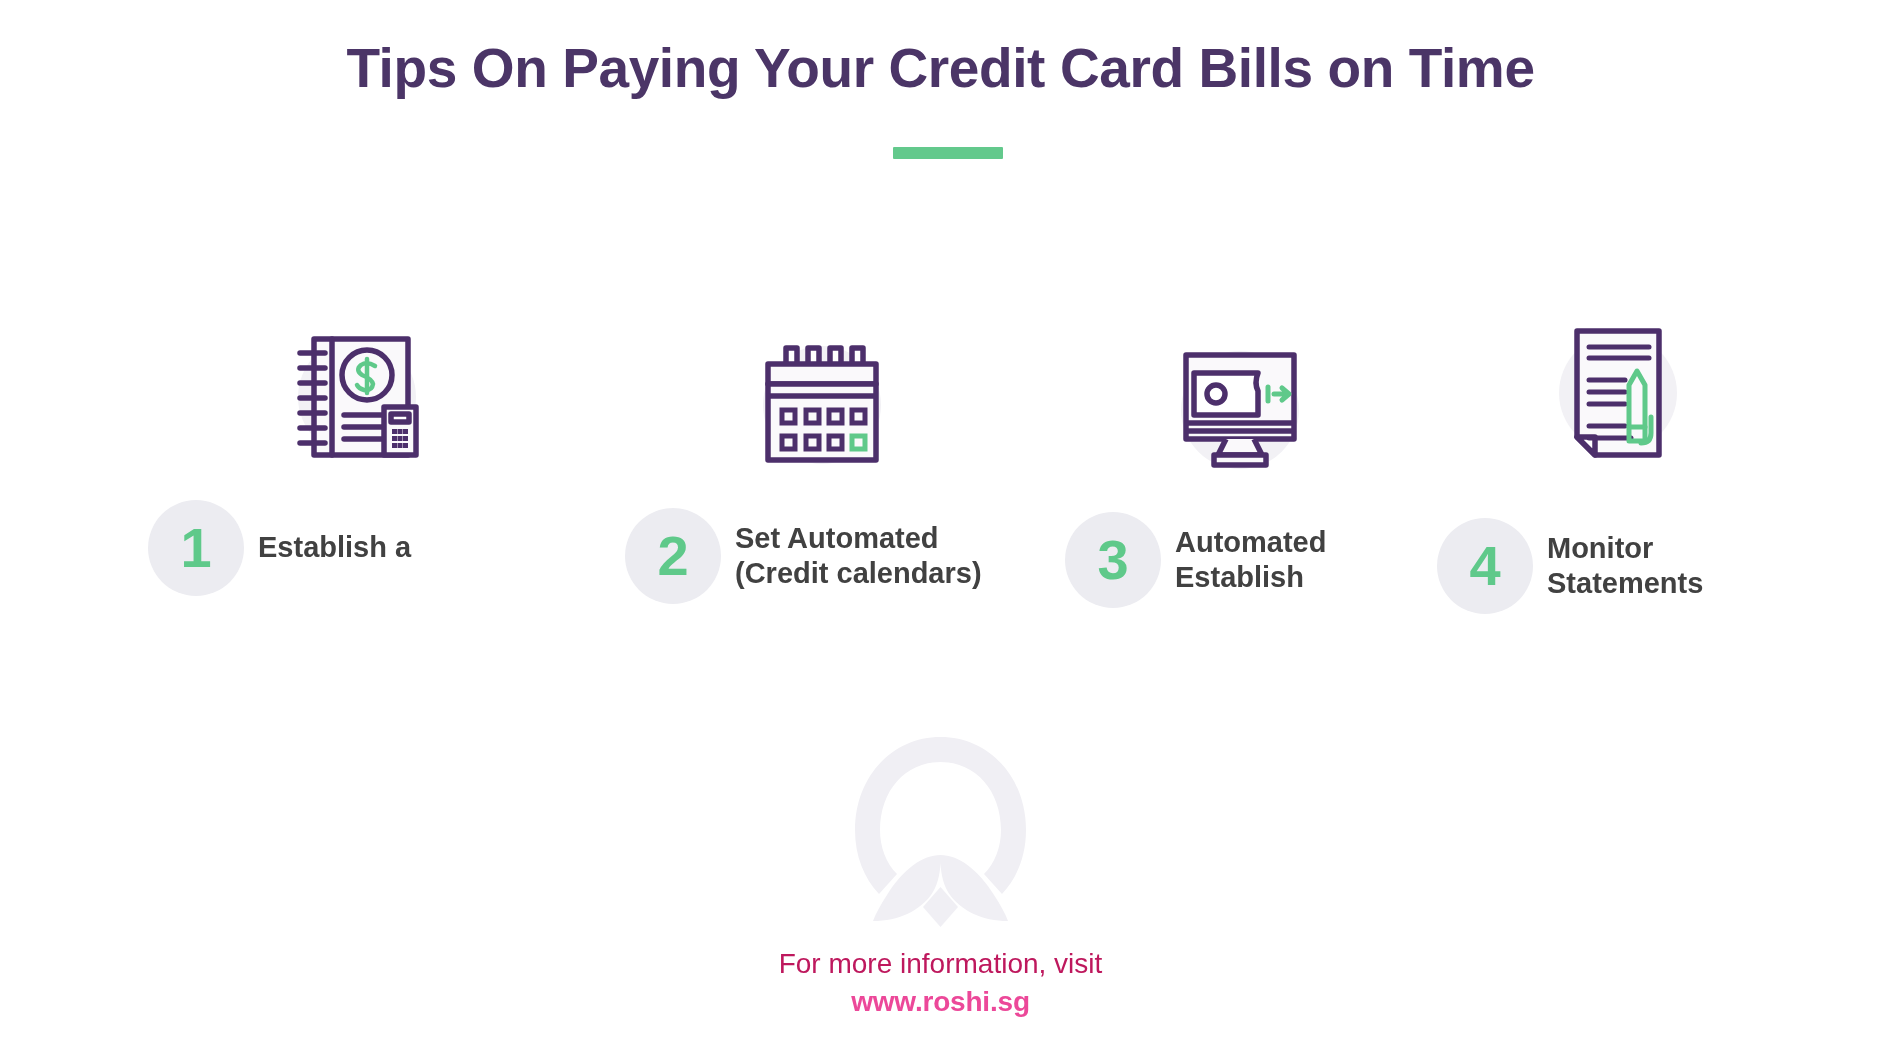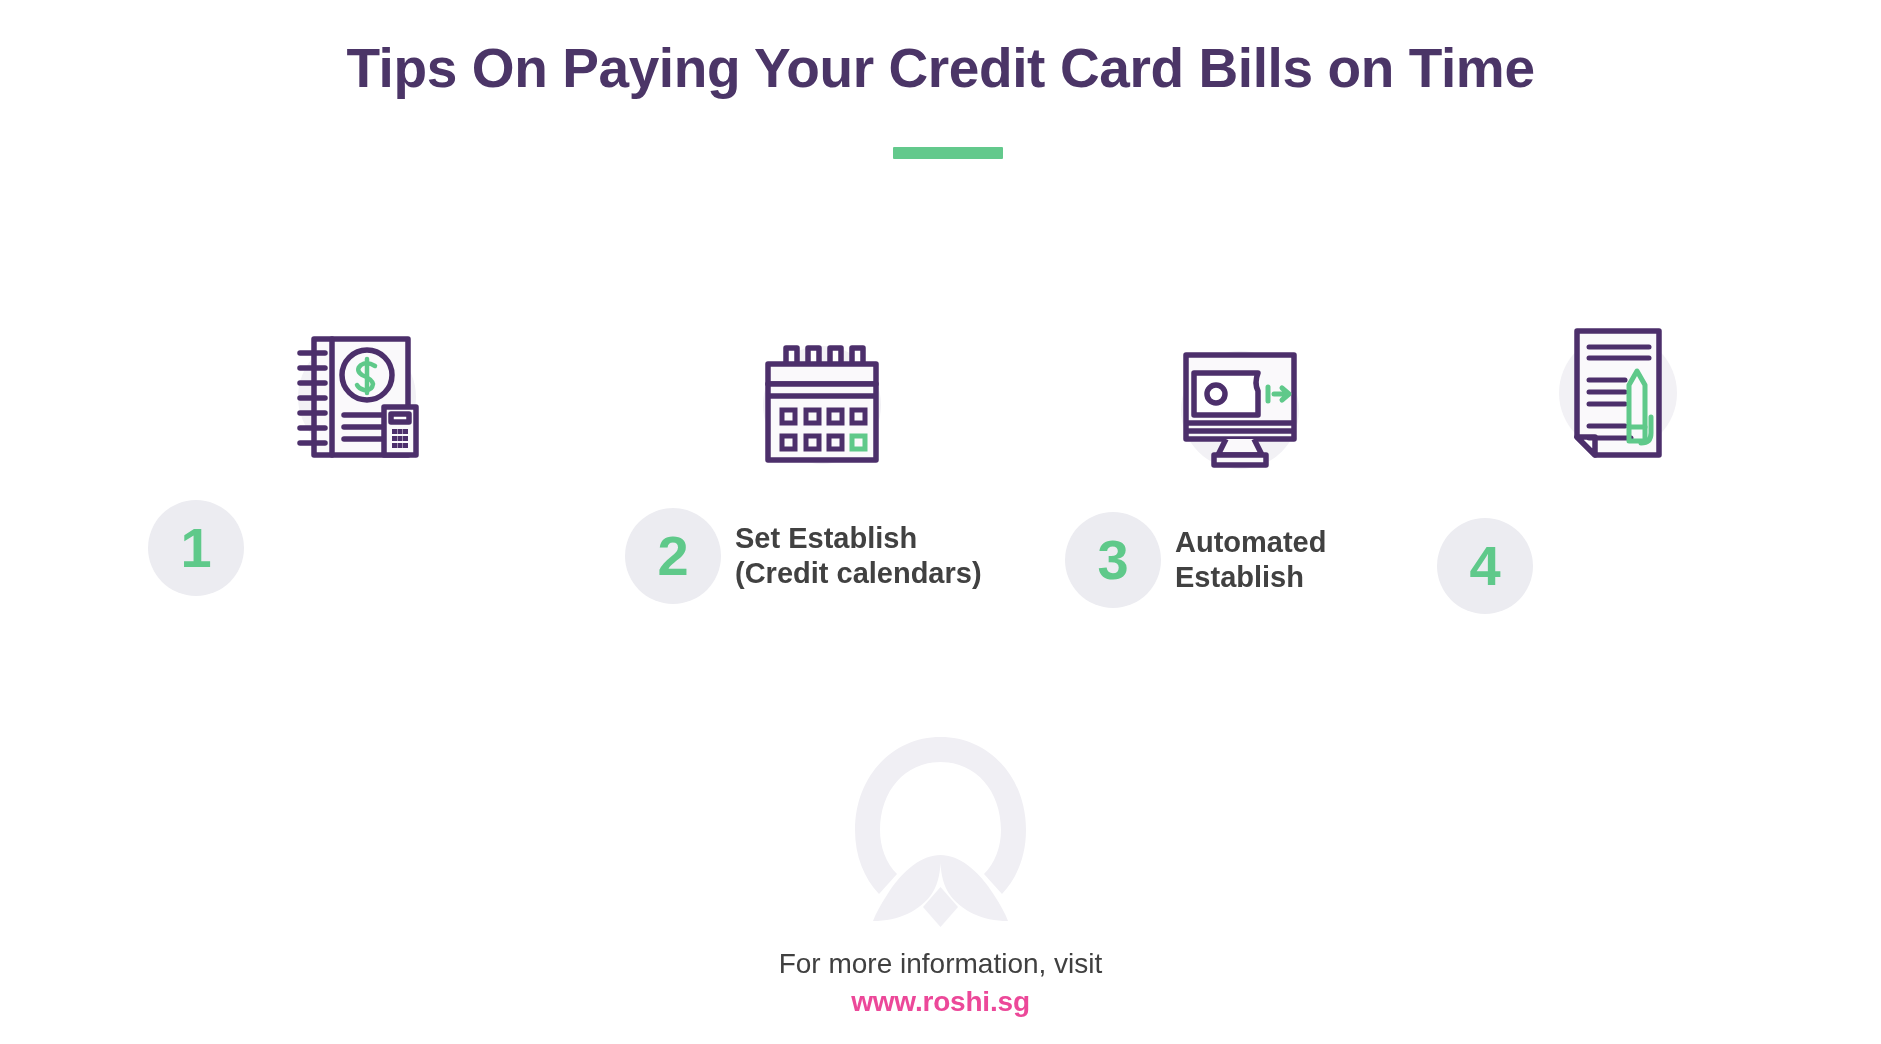--- a/index.html
+++ b/index.html
@@ -114,21 +114,21 @@
     width: 175px;
     height: 200px;
   }
   .footer-line1 {
     position: absolute;
     left: 0;
     top: 948px;
     width: 1881px;
     text-align: center;
     font-size: 28px;
-    color: #404040;
+    color: #be185d;
   }
   .footer-line2 {
     position: absolute;
     left: 0;
     top: 986px;
     width: 1881px;
     text-align: center;
     font-size: 28px;
     font-weight: bold;
     color: #ec4899;
@@ -187,20 +187,21 @@
             <rect x="111" y="105" width="5" height="5"></rect>
             <rect x="100" y="112" width="5" height="5"></rect>
             <rect x="105.5" y="112" width="5" height="5"></rect>
             <rect x="111" y="112" width="5" height="5"></rect>
           </g>
         </svg>
       </div>
       <div class="step-label-row" style="left:-52px; top:160px;">
         <div class="num-circle">1</div>
         <div class="step-text">
+          <div>Establish a</div>
         </div>
       </div>
     </div>
 
     <div class="step" style="left:665px;">
       <div class="step-icon-wrap" style="left:82px; top:-10px;">
         <div class="icon-halo"></div>
         <svg class="icon-svg" width="128" height="122" viewBox="0 0 128 122">
           <g fill="none" stroke="#4c2f6b" stroke-width="5.5" stroke-linejoin="round">
 
@@ -224,21 +225,21 @@
             <rect x="48" y="92" width="13" height="13"></rect>
             <rect x="71" y="92" width="13" height="13"></rect>
           </g>
 
           <rect x="94" y="92" width="13" height="13" fill="none" stroke="#5fc98a" stroke-width="5"></rect>
         </svg>
       </div>
       <div class="step-label-row" style="left:-40px; top:168px;">
         <div class="num-circle">2</div>
         <div class="step-text">
-          <div>Set Establish</div>
+          <div>Set Automated</div>
           <div>(Credit calendars)</div>
         </div>
       </div>
     </div>
 
     <div class="step" style="left:1095px;">
       <div class="step-icon-wrap" style="left:70px; top:-5px;">
         <div class="icon-halo"></div>
         <svg class="icon-svg" width="124" height="118" viewBox="0 0 124 118">
           <g fill="none" stroke="#4c2f6b" stroke-width="5.5" stroke-linejoin="round">
@@ -292,20 +293,24 @@
 
           <g fill="none" stroke="#5fc98a" stroke-width="5" stroke-linejoin="round" stroke-linecap="round">
             <path d="M74 46 L66 60 V116 H82 V60 Z"></path>
             <line x1="66" y1="102" x2="82" y2="102"></line>
             <path d="M88 92 V108 Q88 118 78 118"></path>
           </g>
         </svg>
       </div>
       <div class="step-label-row" style="left:-28px; top:178px;">
         <div class="num-circle">4</div>
+        <div class="step-text">
+          <div>Monitor</div>
+          <div>Statements</div>
+        </div>
       </div>
     </div>
 
   </div>
 
   <div class="watermark">
     <svg width="175" height="200" viewBox="0 0 175 200">
       <g fill="#f0eff4">
 
         <path d="M87.5 2 C39 2 2 42 2 95 C2 121 11 143 26 159 L44 139 C33 128 27 112 27 95 C27 56 52 27 87.5 27 C123 27 148 56 148 95 C148 112 142 128 131 139 L149 159 C164 143 173 121 173 95 C173 42 136 2 87.5 2 Z"></path>

